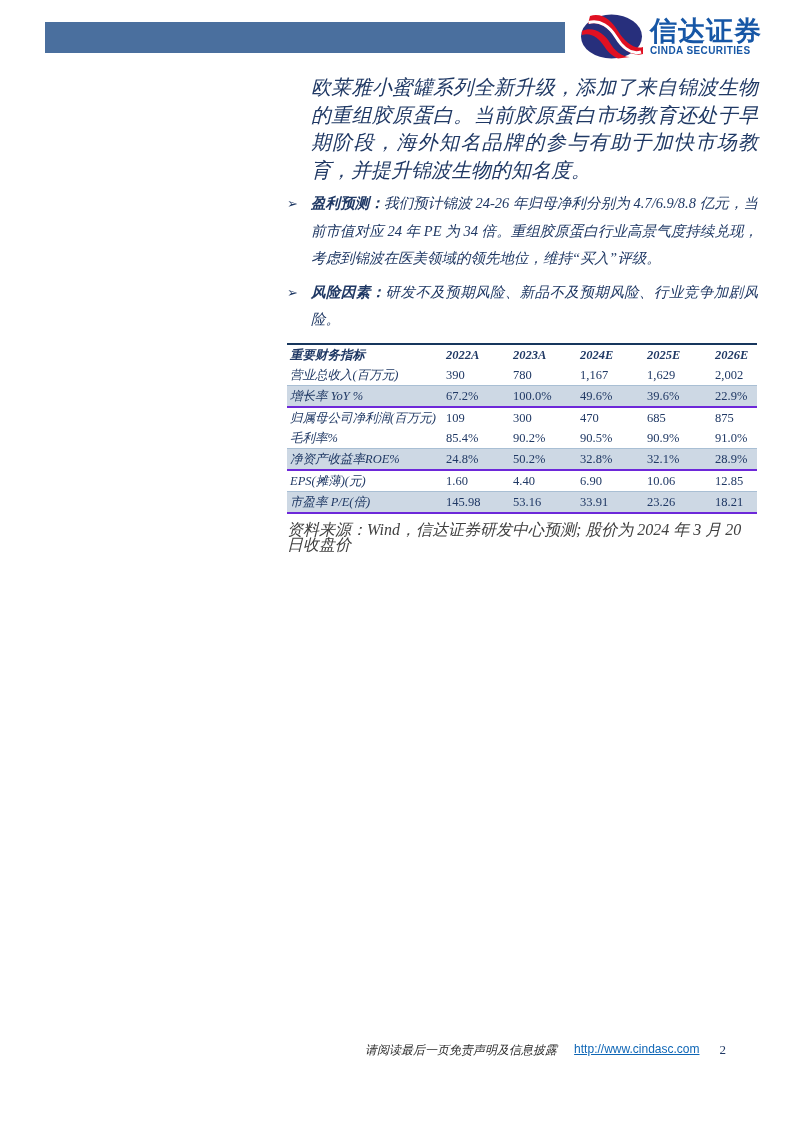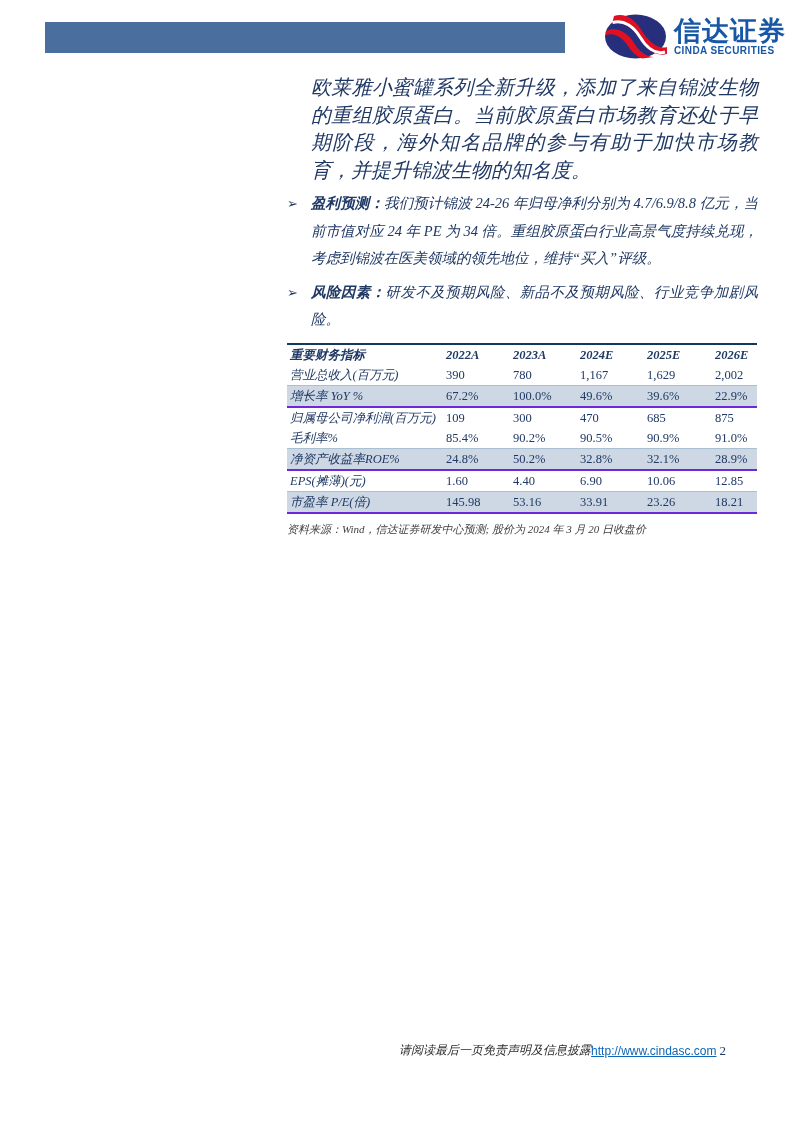--- a/index.html
+++ b/index.html
@@ -8,21 +8,21 @@
     position:relative; width:793px; height:1122px; margin:0 auto;
     background:#ffffff; overflow:hidden;
     font-family:"Liberation Serif","DejaVu Serif",serif;
     color:#1F3864;
   }
   
   .header-bar {
     position:absolute; left:45px; top:22px; width:520px; height:31px;
     background:#4A6F9E;
   }
-  .logo { position:absolute; left:604px; top:13px; display:flex; align-items:center; }
+  .logo { position:absolute; left:580px; top:13px; display:flex; align-items:center; }
   .logo-mark { width:63px; height:46px; }
   .logo-text { margin-left:7px; display:flex; flex-direction:column; justify-content:center; }
   .logo-cn {
     font-family:"Liberation Sans","DejaVu Sans",sans-serif;
     font-weight:bold; font-size:27px; line-height:28px; color:#1757A6; letter-spacing:1px;
   }
   .logo-en {
     font-family:"Liberation Sans","DejaVu Sans",sans-serif;
     font-weight:bold; font-size:10px; line-height:11px; color:#1757A6; letter-spacing:0.4px;
   }
@@ -46,26 +46,26 @@
   .fin-table {
     margin-top:9px; width:470px; border-collapse:collapse;
     border-top:2px solid #17365D;
     font-size:12.5px; line-height:15px;
   }
   .fin-table td, .fin-table th { padding:3px 1px 2px 3px; text-align:left; vertical-align:middle; height:20px; }
   .fin-table th { font-weight:bold; font-style:italic; }
   .fin-table td.label-cell { font-style:italic; }
   .fin-table tr.shaded { background:#CDD8E4; border-top:1px solid #A9BFD4; border-bottom:2px solid #6d28d9; }
   .source-note {
-    margin-top:8px; font-size:11px; line-height:15px; font-style:italic; color:#404040;
+    margin-top:8px; font-size:16px; line-height:15px; font-style:italic; color:#404040;
   }
   
   .footer {
     position:absolute; top:1042px; left:0; width:726px;
-    display:flex; justify-content:flex-end; align-items:center; gap:0;
+    display:flex; justify-content:flex-end; align-items:flex-start; gap:17px;
     font-size:12px;
   }
   .footer .disclaimer { font-style:italic; color:#2a2a2a; }
   .footer .site-link {
     font-family:"Liberation Sans","DejaVu Sans",sans-serif;
     color:#0E66B6; text-decoration:underline; font-size:12px;
   }
   .footer .page-num { color:#1F3864; font-size:13px; padding-left:3px; }
 </style>
 </head>

